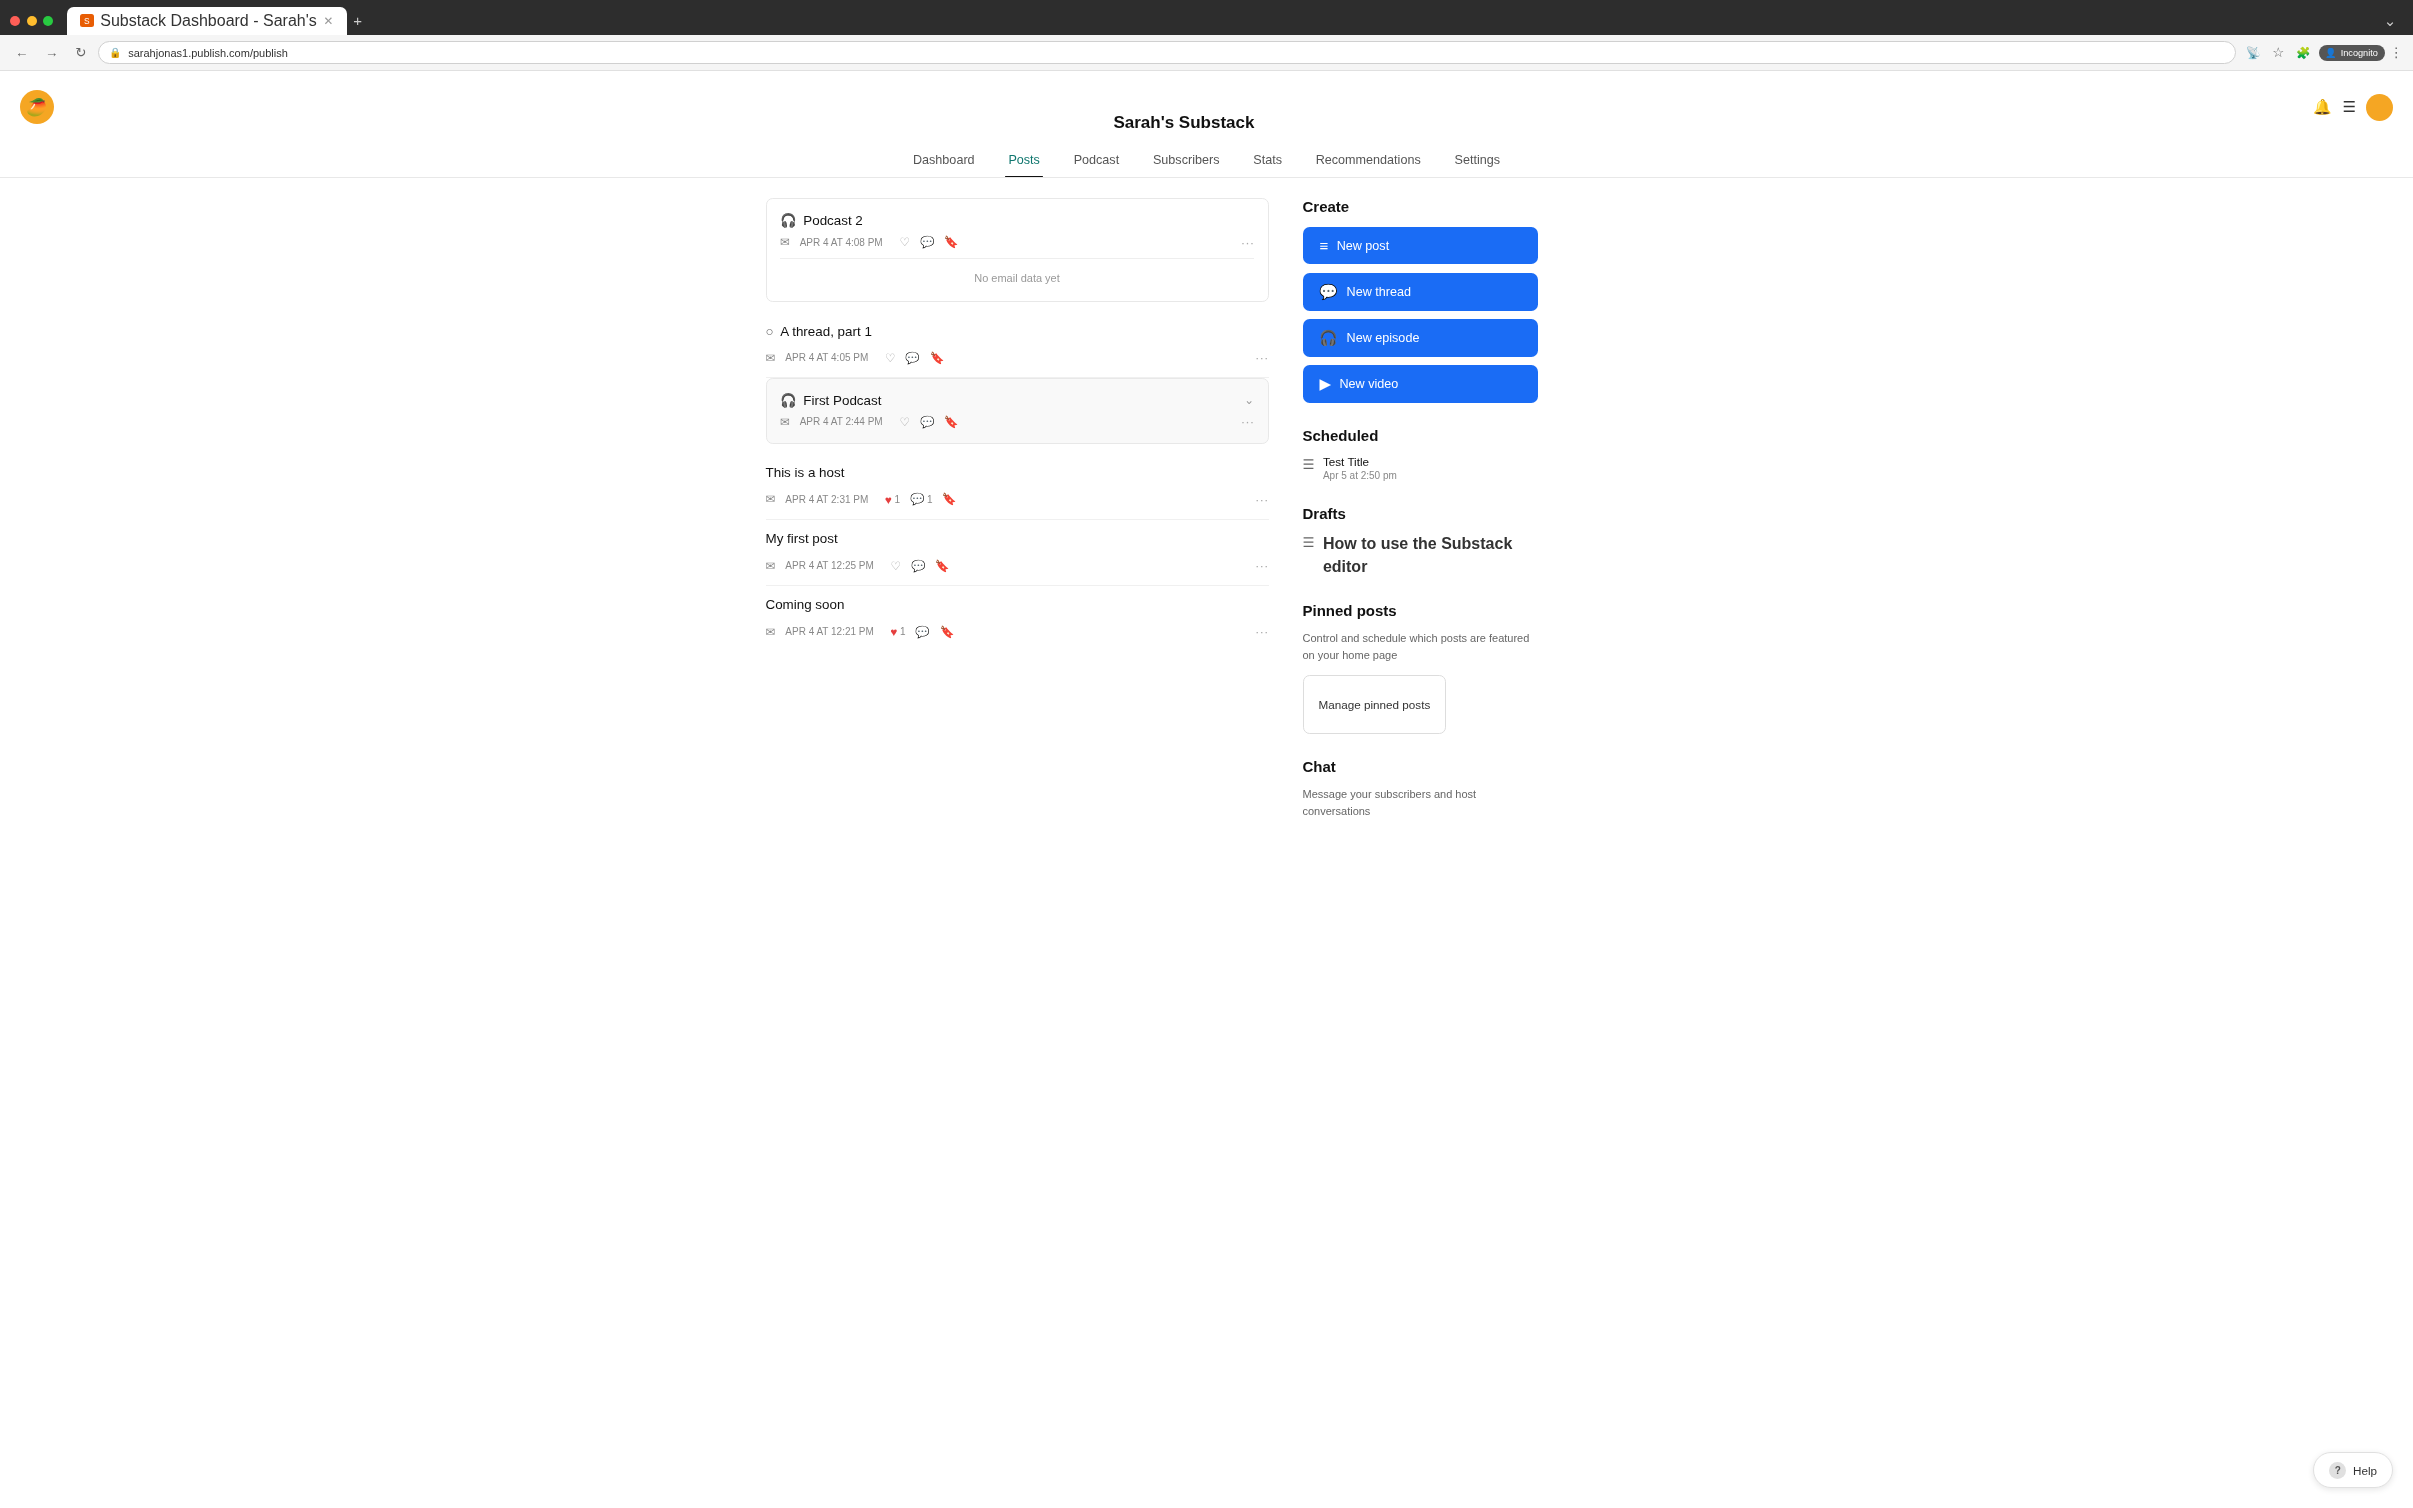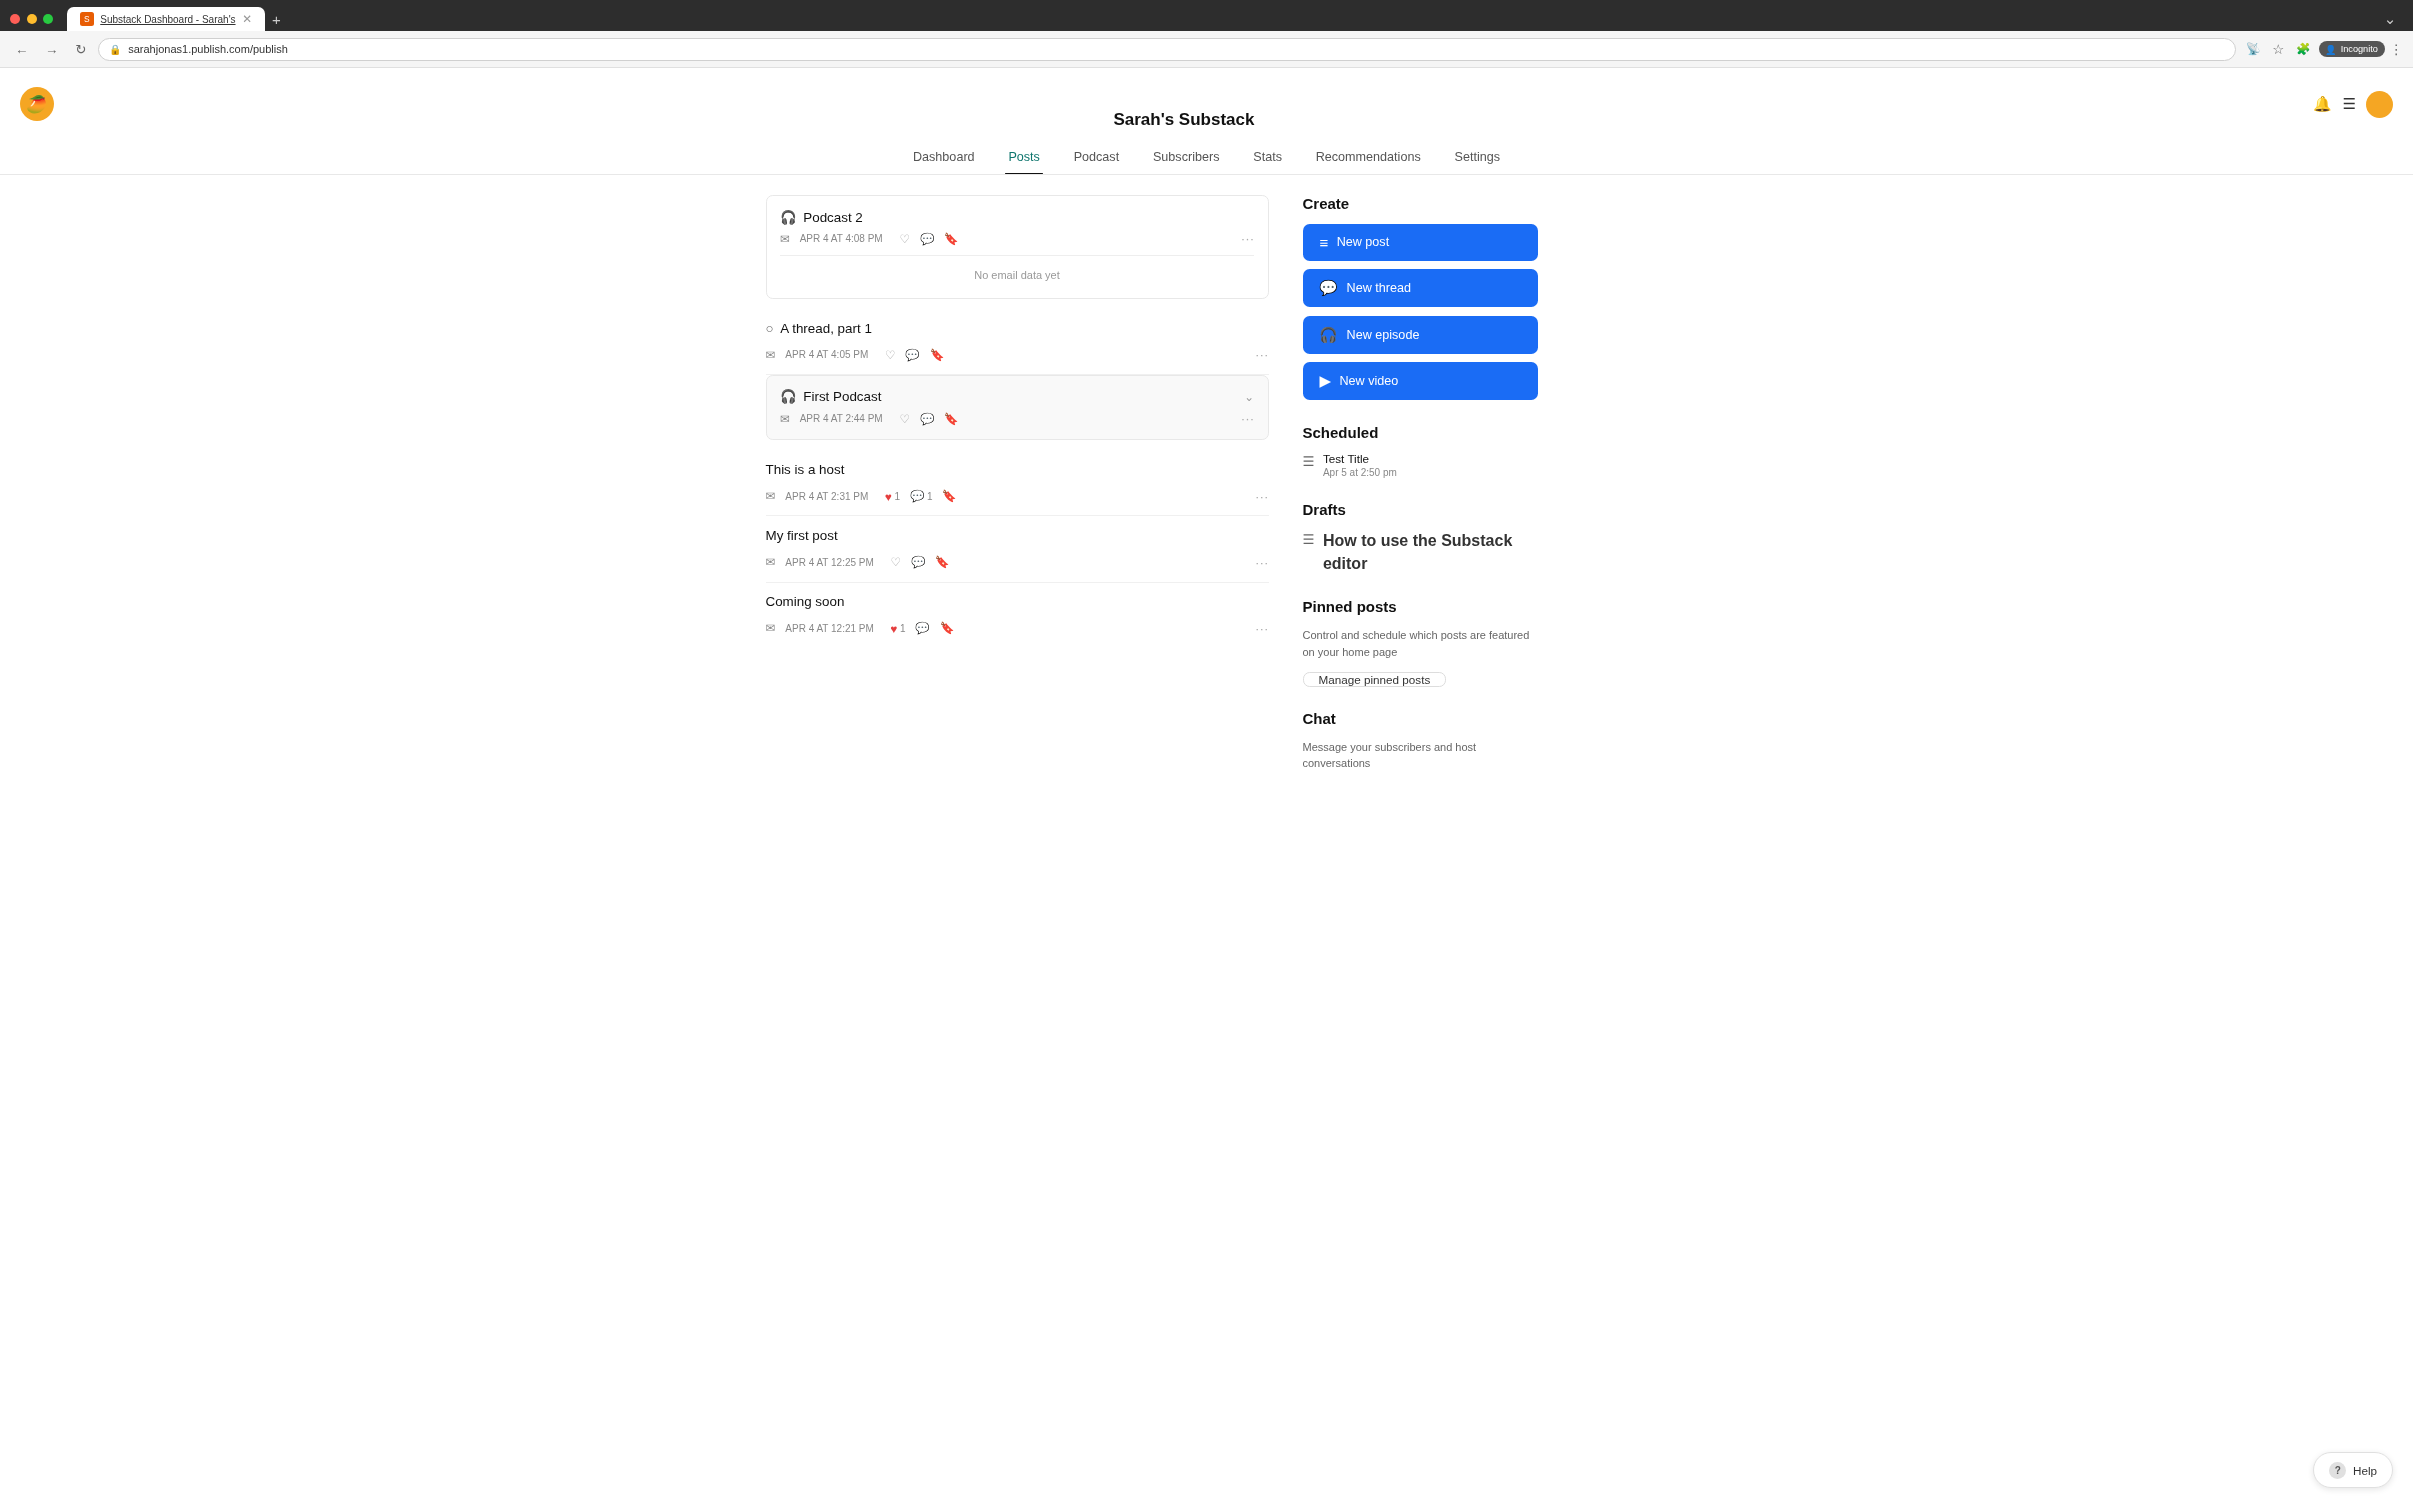--- a/index.html
+++ b/index.html
@@ -2,21 +2,21 @@
 <html style="font-size:13.4px"><head>
   <meta charset="utf-8">
   <style>
     * { box-sizing: border-box; margin: 0; padding: 0; }
     body { font-family: -apple-system, BlinkMacSystemFont, 'Segoe UI', sans-serif; background: #fff; color: #333; font-size: 11.7px; }
 
     
     .browser-chrome { background: #3c3c3c; padding: 0; }
     .browser-tab { background: #fff; border-radius: 6.7px 6.7px 0 0; padding: 5px 13.4px; display: flex; align-items: center; gap: 6.7px; font-size: 10px; color: #333; min-width: 168px; }
     .browser-tab .favicon { width: 13.4px; height: 13.4px; background: #e85d04; border-radius: 2.5px; display: flex; align-items: center; justify-content: center; color: white; font-size: 8.4px; }
-    .browser-tab .tab-title { flex: 1; white-space: nowrap; overflow: hidden; text-overflow: ellipsis; font-size: 10px; text-decoration: underline; }
+    .browser-tab .tab-title { flex: 1; white-space: nowrap; overflow: hidden; text-overflow: ellipsis; font-size: 16px; }
     .browser-tab .close-tab { color: #999; font-size: 11.7px; cursor: pointer; }
     .window-btn { width: 10px; height: 10px; border-radius: 50%; cursor: pointer; }
     .window-btn.close { background: #ff5f57; }
     .window-btn.minimize { background: #ffbd2e; }
     .window-btn.maximize { background: #28ca41; }
 
     .browser-toolbar { background: #f5f5f5; border-bottom: 0.8px solid #e0e0e0; padding: 6.7px 10px; display: flex; align-items: center; gap: 6.7px; }
     .nav-btn { background: none; border: none; font-size: 13.4px; color: #666; cursor: pointer; padding: 3.4px 5px; border-radius: 3.4px; }
     .address-bar { flex: 1; background: #fff; border: 0.8px solid #d0d0d0; border-radius: 17px; padding: 4.2px 10px; display: flex; align-items: center; gap: 6.7px; }
     .address-bar .lock-icon { color: #666; font-size: 10px; }
@@ -76,21 +76,21 @@
     .scheduled-item { display: flex; align-items: flex-start; gap: 8.4px; }
     .scheduled-item .list-icon { color: #666; margin-top: 1.7px; font-size: 13.4px; }
     .scheduled-item .item-info .item-title { font-size: 11.7px; font-weight: 500; color: #111; }
     .scheduled-item .item-info .item-date { font-size: 10px; color: #888; margin-top: 1.7px; text-align: right; }
 
     .draft-item { display: flex; align-items: flex-start; gap: 8.4px; }
     .draft-item .list-icon { color: #666; margin-top: 1.7px; font-size: 13.4px; }
     .draft-item .draft-title { font-size: 16px; color: #333; line-height: 1.4; font-weight: bold; }
 
     .pinned-desc { font-size: 11px; color: #666; line-height: 1.5; margin-bottom: 11.7px; }
-    .manage-pinned-btn { border: 0.8px solid #ddd; background: #fff; border-radius: 6.7px; padding: 0 15px; font-size: 11.7px; color: #333; cursor: pointer; }
+    .manage-pinned-btn { border: 0.8px solid #ddd; background: #fff; border-radius: 6.7px; padding: 22px 15px; font-size: 11.7px; color: #333; cursor: pointer; }
 
     .chat-desc { font-size: 11px; color: #666; line-height: 1.5; }
 
     
     .help-button { position: fixed; bottom: 20px; right: 20px; background: #fff; border: 0.8px solid #e0e0e0; border-radius: 20px; padding: 8.4px 15px; display: flex; align-items: center; gap: 6.7px; cursor: pointer; box-shadow: 0 1.7px 6.7px rgba(0,0,0,0.1); font-size: 11.7px; color: #333; }
     .help-button .help-icon { width: 17px; height: 17px; background: #e0e0e0; border-radius: 50%; display: flex; align-items: center; justify-content: center; font-size: 10px; font-weight: bold; color: #555; }
   </style>
 </head>
 <body>
 

